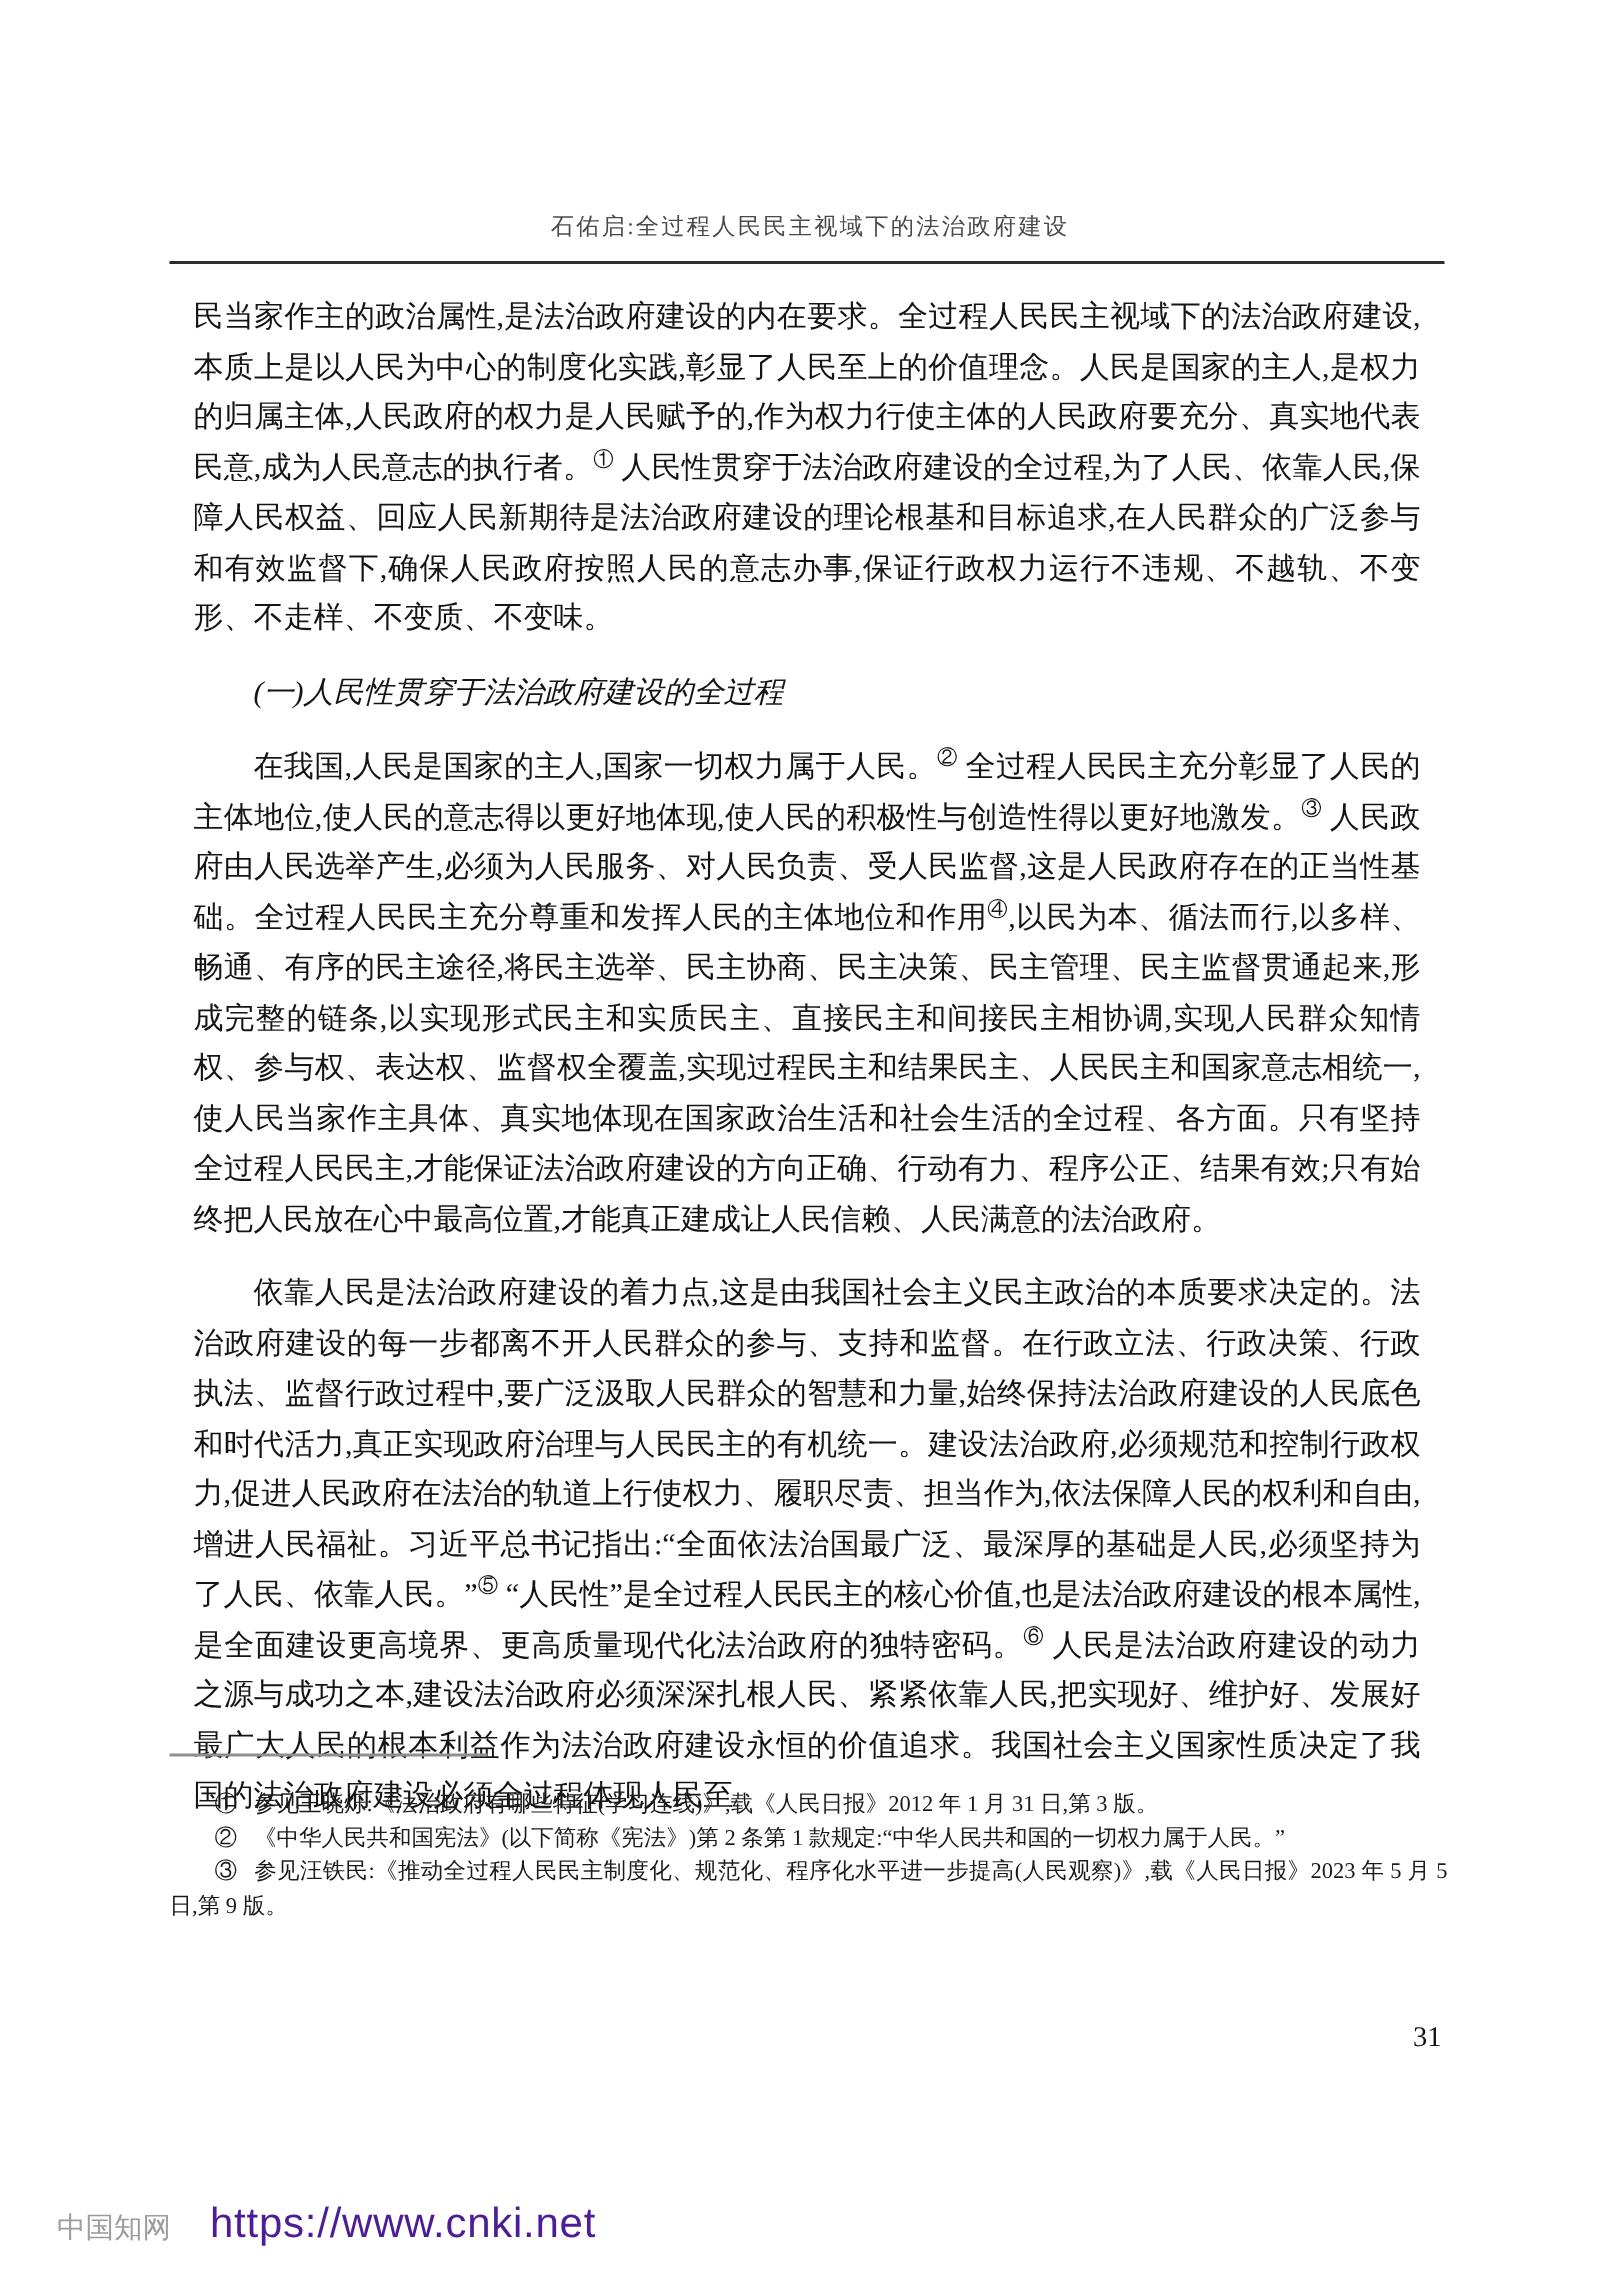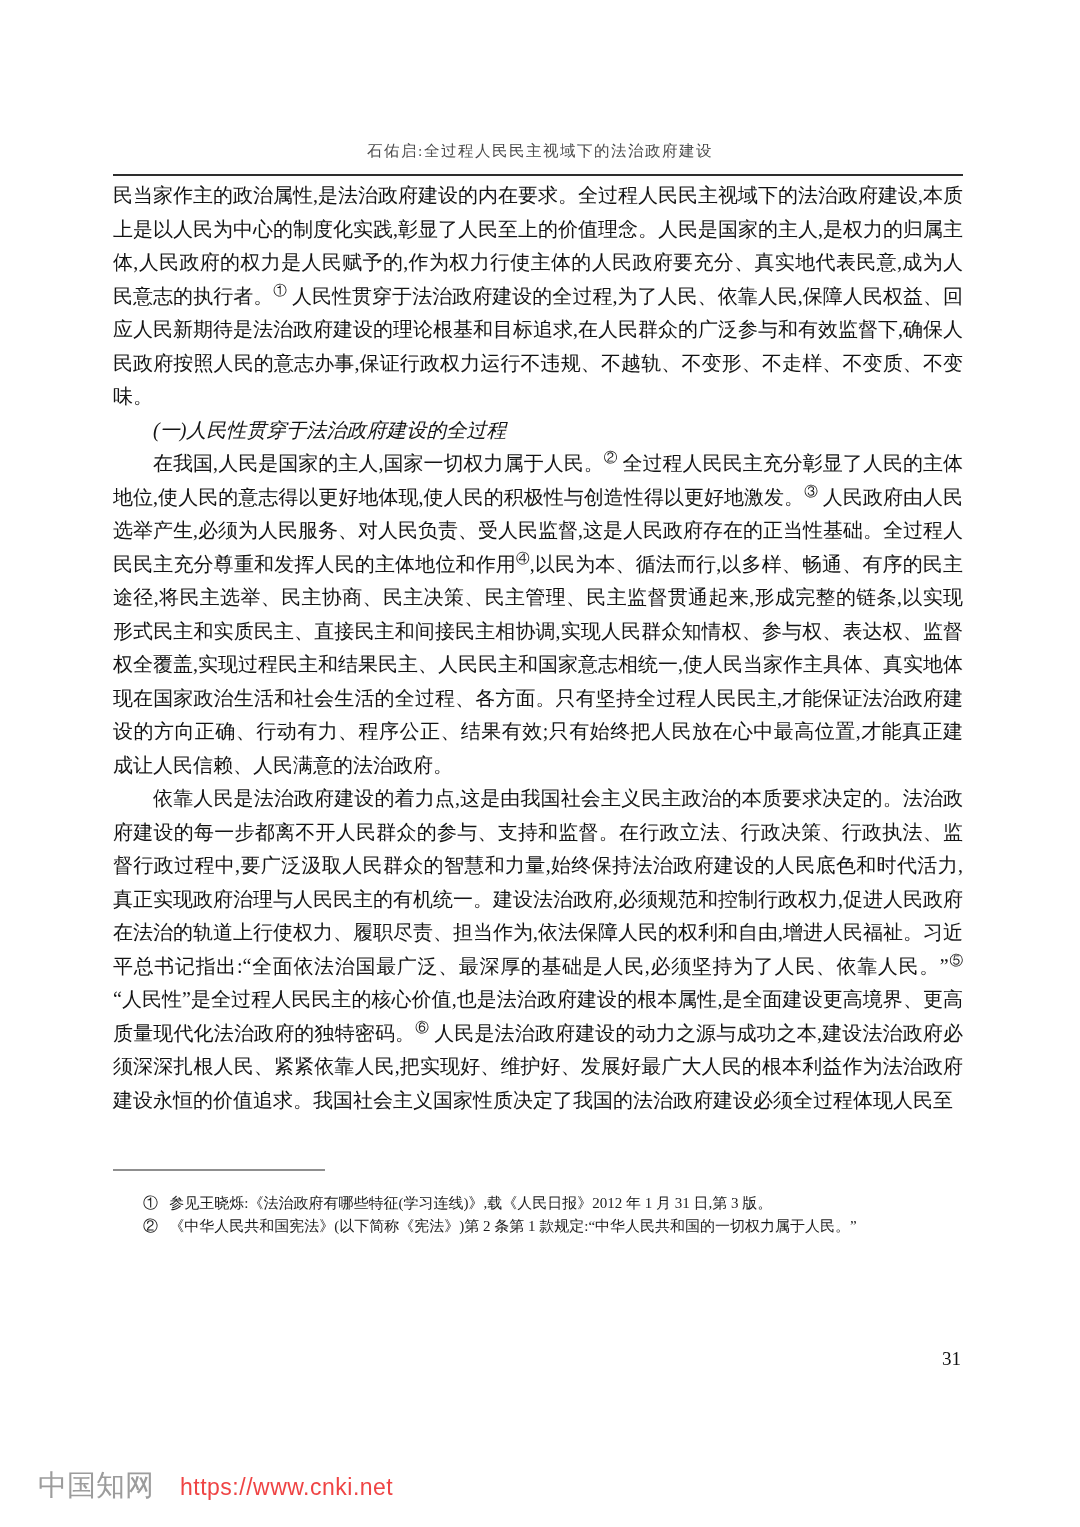--- a/index.html
+++ b/index.html
@@ -18,21 +18,21 @@
   }
   .header-rule{
     position:absolute;top:174px;left:113px;
     width:850px;height:2px;background:#2e2e2e;
   }
   .article-body{
     position:absolute;top:179px;left:113px;width:850px;
     font-size:20px;line-height:33.5px;
     text-align:justify;color:#141414;
   }
-  .article-body p{margin:0;padding:0;}
+  .article-body p{margin:16px;padding:0;}
   .article-body p.indent{text-indent:2em;}
   .article-body p.heading{
     text-indent:2em;
     font-style:italic;
     font-weight:500;
   }
   .article-body sup{
     font-size:0.68em;
     vertical-align:super;
     line-height:0;
@@ -50,22 +50,22 @@
   .fn-marker{margin-right:0.75em;}
   .page-number{
     position:absolute;top:1348px;left:113px;width:848px;
     text-align:right;font-size:19px;color:#111;
   }
   .cnki-watermark{
     position:absolute;top:1466px;left:38px;
     font-family:"Liberation Sans","DejaVu Sans",sans-serif;
     white-space:nowrap;
   }
-  .wm-brand{font-size:29px;color:#9c9c9c;}
-  .wm-url{font-size:23px;color:#ef4444;margin-left:26px;letter-spacing:0.5px;}
+  .wm-brand{font-size:19px;color:#9c9c9c;}
+  .wm-url{font-size:28px;color:#4c1d95;margin-left:26px;letter-spacing:0.5px;}
 </style>
 </head>
 <body>
 
 <div id="page">
 
   <div class="running-header">石佑启:全过程人民民主视域下的法治政府建设</div>
 
   <div class="header-rule"></div>
 
@@ -74,20 +74,21 @@
       <p class="heading">(一)人民性贯穿于法治政府建设的全过程</p>
       <p class="indent">在我国,人民是国家的主人,国家一切权力属于人民。<sup>②</sup> 全过程人民民主充分彰显了人民的主体地位,使人民的意志得以更好地体现,使人民的积极性与创造性得以更好地激发。<sup>③</sup> 人民政府由人民选举产生,必须为人民服务、对人民负责、受人民监督,这是人民政府存在的正当性基础。全过程人民民主充分尊重和发挥人民的主体地位和作用<sup>④</sup>,以民为本、循法而行,以多样、畅通、有序的民主途径,将民主选举、民主协商、民主决策、民主管理、民主监督贯通起来,形成完整的链条,以实现形式民主和实质民主、直接民主和间接民主相协调,实现人民群众知情权、参与权、表达权、监督权全覆盖,实现过程民主和结果民主、人民民主和国家意志相统一,使人民当家作主具体、真实地体现在国家政治生活和社会生活的全过程、各方面。只有坚持全过程人民民主,才能保证法治政府建设的方向正确、行动有力、程序公正、结果有效;只有始终把人民放在心中最高位置,才能真正建成让人民信赖、人民满意的法治政府。</p>
       <p class="indent">依靠人民是法治政府建设的着力点,这是由我国社会主义民主政治的本质要求决定的。法治政府建设的每一步都离不开人民群众的参与、支持和监督。在行政立法、行政决策、行政执法、监督行政过程中,要广泛汲取人民群众的智慧和力量,始终保持法治政府建设的人民底色和时代活力,真正实现政府治理与人民民主的有机统一。建设法治政府,必须规范和控制行政权力,促进人民政府在法治的轨道上行使权力、履职尽责、担当作为,依法保障人民的权利和自由,增进人民福祉。习近平总书记指出:“全面依法治国最广泛、最深厚的基础是人民,必须坚持为了人民、依靠人民。”<sup>⑤</sup> “人民性”是全过程人民民主的核心价值,也是法治政府建设的根本属性,是全面建设更高境界、更高质量现代化法治政府的独特密码。<sup>⑥</sup> 人民是法治政府建设的动力之源与成功之本,建设法治政府必须深深扎根人民、紧紧依靠人民,把实现好、维护好、发展好最广大人民的根本利益作为法治政府建设永恒的价值追求。我国社会主义国家性质决定了我国的法治政府建设必须全过程体现人民至</p>
     </div>
 
   <div class="footnote-separator"></div>
 
   <div class="footnotes">
       <div class="footnote"><span class="fn-marker">①</span><span class="fn-text">参见王晓烁:《法治政府有哪些特征(学习连线)》,载《人民日报》2012 年 1 月 31 日,第 3 版。</span></div>
       <div class="footnote"><span class="fn-marker">②</span><span class="fn-text">《中华人民共和国宪法》(以下简称《宪法》)第 2 条第 1 款规定:“中华人民共和国的一切权力属于人民。”</span></div>
+      <div class="footnote"><span class="fn-marker">③</span><span class="fn-text">参见汪铁民:《推动全过程人民民主制度化、规范化、程序化水平进一步提高(人民观察)》,载《人民日报》2023 年 5 月 5 日,第 9 版。</span></div>
     </div>
 
   <div class="page-number">31</div>
 
   <div class="cnki-watermark">
     <span class="wm-brand">中国知网</span><span class="wm-url">https://www.cnki.net</span>
   </div>
 
 </div>
 

